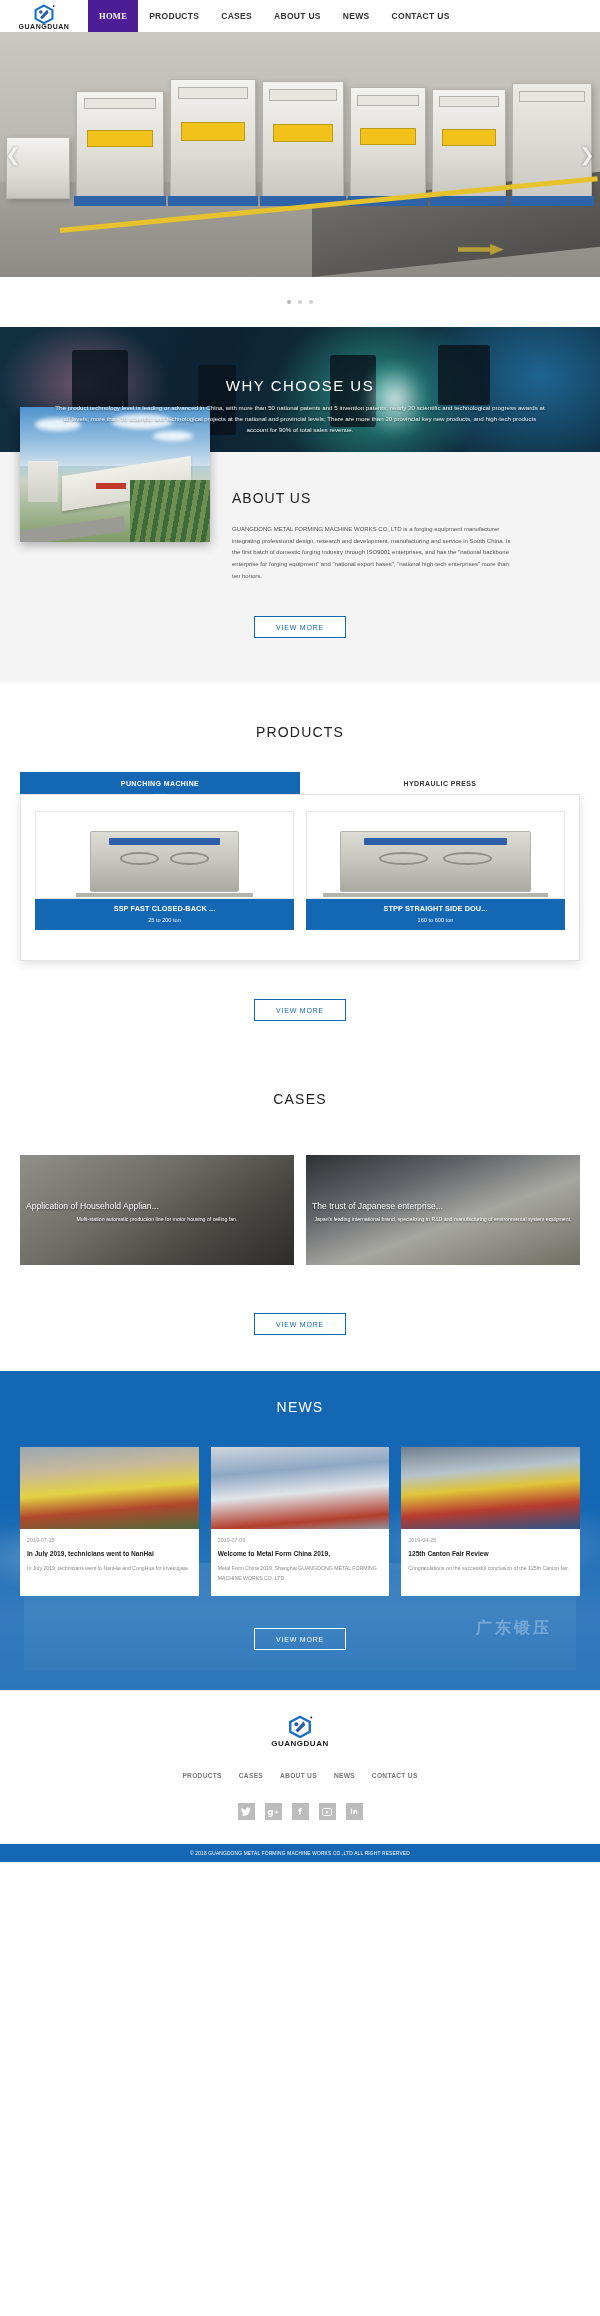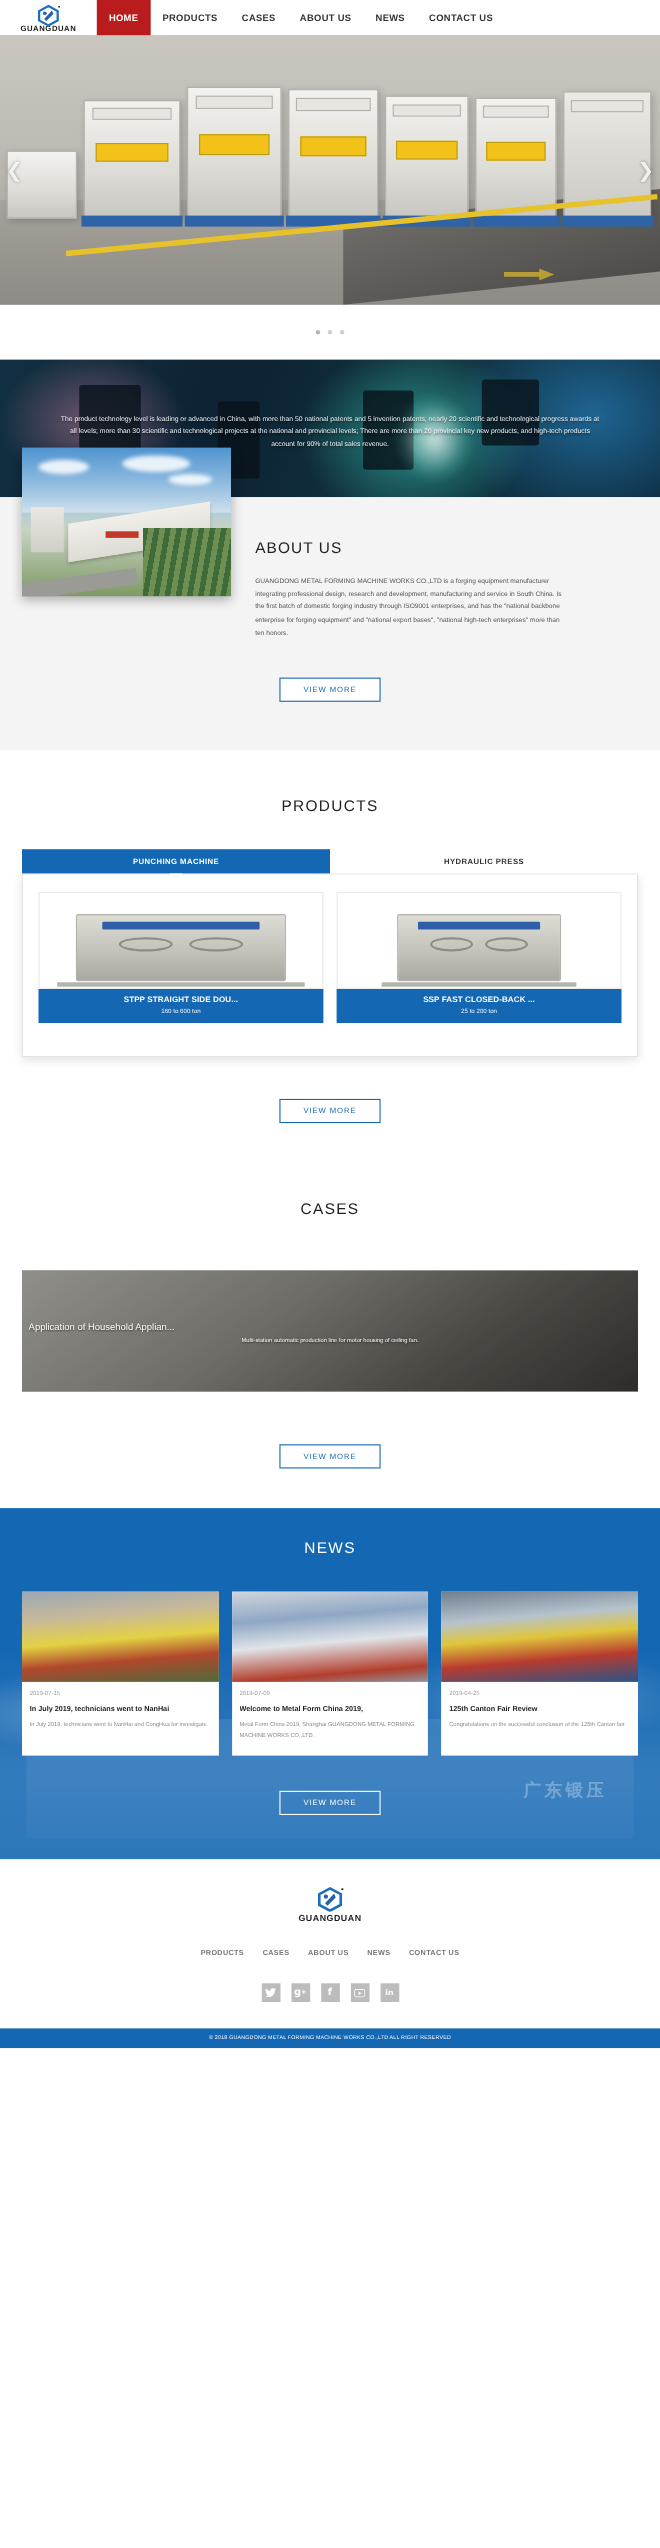--- a/index.html
+++ b/index.html
@@ -26,21 +26,21 @@
   .logo-text {
     font-size:7px; font-weight:bold; letter-spacing:.5px; color:#1a1a1a;
     margin-top:-1px;
   }
   .nav { display:flex; align-items:stretch; flex:1; }
   .nav-item {
     display:flex; align-items:center; padding:0 11px;
     font-size:8.5px; font-weight:bold; color:#333; letter-spacing:.3px;
     white-space:nowrap; cursor:pointer;
   }
-  .nav-item.active { background:#b91c1c; color:#fff; }
+  .nav-item.active { background:#4c1d95; color:#fff;font-family:Liberation Serif, serif; }
 
   
   .hero { position:relative; height:245px; overflow:hidden; background:#9a9a96; }
   .hero-photo { position:absolute; inset:0; }
   .floor {
     position:absolute; left:0; right:0; top:150px; bottom:0;
     background:linear-gradient(180deg,#a6a49e 0%,#999790 45%,#8d8b85 100%);
   }
   .floor-dark {
     position:absolute; left:52%; right:0; top:170px; bottom:0;
@@ -433,20 +433,21 @@
   <div class="why">
     <div class="why-bg">
       <div class="b1"></div>
       <div class="robot" style="left:12%;top:18%;width:56px;height:64px;"></div>
       <div class="robot" style="left:33%;top:30%;width:38px;height:70px;"></div>
       <div class="robot" style="left:55%;top:22%;width:46px;height:72px;"></div>
       <div class="robot" style="left:73%;top:14%;width:52px;height:60px;"></div>
       <div class="glow"></div>
     </div>
     <div class="why-inner">
+      <div class="why-title">WHY CHOOSE US</div>
       <div class="why-text">The product technology level is leading or advanced in China, with more than 50 national patents and 5 invention patents; nearly 20 scientific and technological progress awards at all levels; more than 30 scientific and technological projects at the national and provincial levels; There are more than 20 provincial key new products, and high-tech products account for 90% of total sales revenue.</div>
     </div>
   </div>
 
   <div class="about">
     <div class="about-grid">
       <div class="about-photo">
         <div class="sky"></div>
         <div class="cloud" style="left:8%;top:8%;width:46px;height:13px;"></div>
         <div class="cloud" style="left:48%;top:5%;width:62px;height:15px;"></div>
@@ -467,61 +468,69 @@
 
   <div class="products">
     <div class="sec-title">PRODUCTS</div>
     <div class="tabs">
       <div class="tab active">PUNCHING MACHINE</div>
       <div class="tab">HYDRAULIC PRESS</div>
     </div>
     <div class="tab-panel">
       <div class="prod-card">
         <div class="prod-img">
+          <div class="machine" style="width:58%;">
+              <div class="panel"></div>
+              <div class="knob"></div>
+              <div class="knob2"></div>
+              <div class="foot"></div>
+            </div>
+        </div>
+        <div class="prod-label">
+          <span class="prod-name">SSP FAST CLOSED-BACK ...</span>
+          <span class="prod-spec">25 to 200 ton</span>
+        </div>
+      </div>
+      <div class="prod-card">
+        <div class="prod-img">
           <div class="machine" style="width:74%;">
               <div class="panel"></div>
               <div class="knob"></div>
               <div class="knob2"></div>
               <div class="foot"></div>
             </div>
         </div>
         <div class="prod-label">
           <span class="prod-name">STPP STRAIGHT SIDE DOU...</span>
           <span class="prod-spec">160 to 600 ton</span>
-        </div>
-      </div>
-      <div class="prod-card">
-        <div class="prod-img">
-          <div class="machine" style="width:58%;">
-              <div class="panel"></div>
-              <div class="knob"></div>
-              <div class="knob2"></div>
-              <div class="foot"></div>
-            </div>
-        </div>
-        <div class="prod-label">
-          <span class="prod-name">SSP FAST CLOSED-BACK ...</span>
-          <span class="prod-spec">25 to 200 ton</span>
         </div>
       </div>
     </div>
     <div class="btn-outline">VIEW MORE</div>
   </div>
 
   <div class="cases">
     <div class="sec-title">CASES</div>
     <div class="case-row">
       <div class="case-card c1">
         <div class="bgimg"></div>
         <div class="shade"></div>
         <div class="case-text">
           <span class="case-title">Application of Household Applian...</span>
           <span class="case-desc">Multi-station automatic production line for motor housing of ceiling fan.</span>
         </div>
       </div>
+      <div class="case-card c2">
+        <div class="bgimg"></div>
+        <div class="shade"></div>
+        <div class="case-text">
+          <span class="case-title">The trust of Japanese enterprise...</span>
+          <span class="case-desc">Japan's leading international brand, specializing in R&amp;D and manufacturing of environmental system equipment.</span>
+        </div>
+      </div>
     </div>
     <div class="btn-outline">VIEW MORE</div>
   </div>
 
   <div class="news">
     <div class="news-bg">
       <div class="cloudband"></div>
       <div class="plant"></div>
       <div class="cnlogo">广东锻压</div>
     </div>

